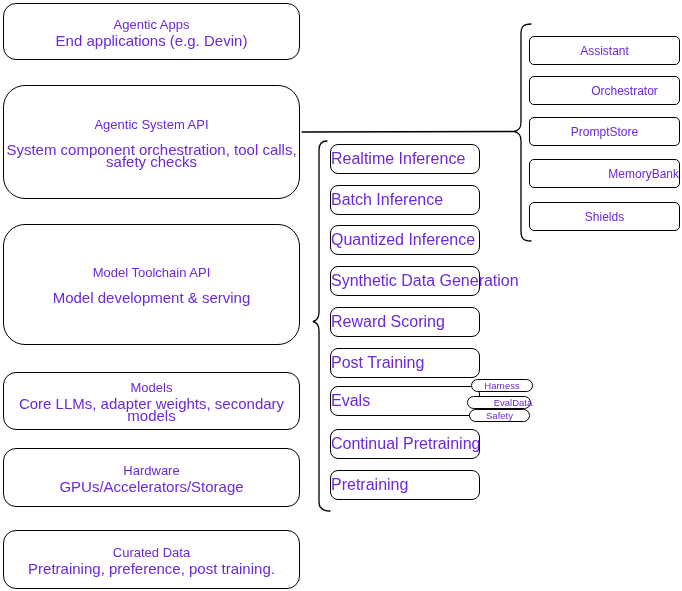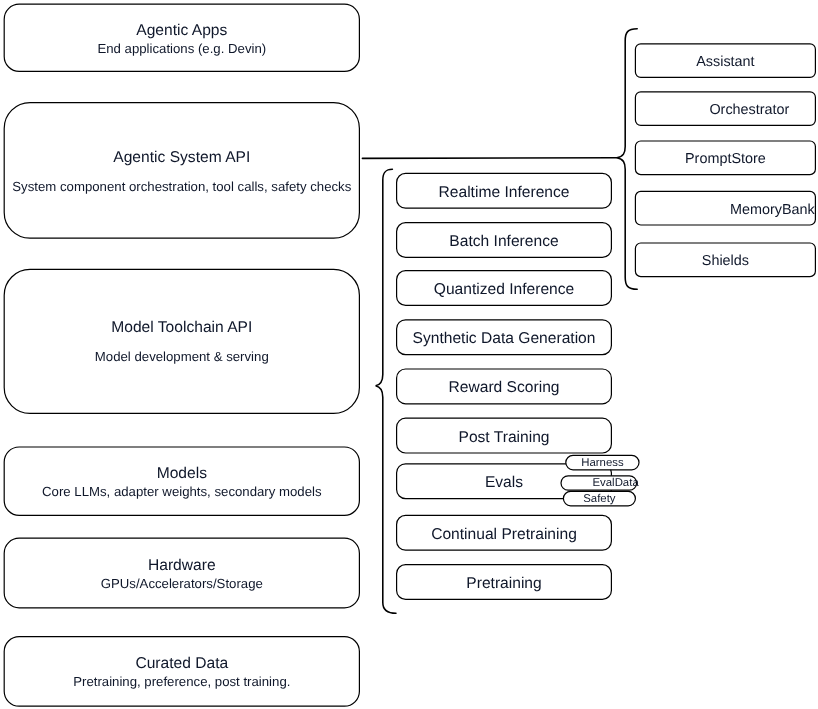--- a/index.html
+++ b/index.html
@@ -1,38 +1,38 @@
 <!DOCTYPE html>
 <html><head>
 <meta charset="utf-8">
 <style>
   html,body{margin:0;padding:0;background:#fff;}
   #canvas{
     position:relative;
     width:682px;height:591px;
     background:#ffffff;
     font-family:"Liberation Sans", sans-serif;
-    color:#0f172a;
+    color:#6d28d9;
     overflow:hidden;
   }
   svg.overlay{position:absolute;left:0;top:0;z-index:0;}
   .lbox{
     position:absolute;left:3px;width:297px;
     border:1.3px solid #000;border-radius:13px;background:#fff;
     display:flex;flex-direction:column;align-items:center;justify-content:center;
     gap:3px;box-sizing:border-box;text-align:center;z-index:1;
   }
   .lbox.tall{border-radius:22px;gap:12px;}
   .ltitle{font-size:13px;line-height:15px;}
-  .lsub{font-size:11px;line-height:12px;}
+  .lsub{font-size:15px;line-height:12px;}
   .mbox{
-    position:absolute;left:330px;width:180px;height:30px;
+    position:absolute;left:330px;width:150px;height:30px;
     border:1.2px solid #000;border-radius:8px;background:#fff;
-    display:flex;align-items:center;justify-content:center;
-    font-size:13px;box-sizing:border-box;z-index:1;white-space:nowrap;
+    display:flex;align-items:center;
+    font-size:16px;box-sizing:border-box;z-index:1;white-space:nowrap;
   }
   .rbox{
     position:absolute;left:529px;width:151px;height:29px;
     border:1.2px solid #000;border-radius:5px;background:#fff;
     display:flex;align-items:center;justify-content:center;
     font-size:12px;box-sizing:border-box;z-index:1;
   }
   .pill{
     position:absolute;height:13px;
     border:1.2px solid #000;border-radius:7px;background:#fff;

